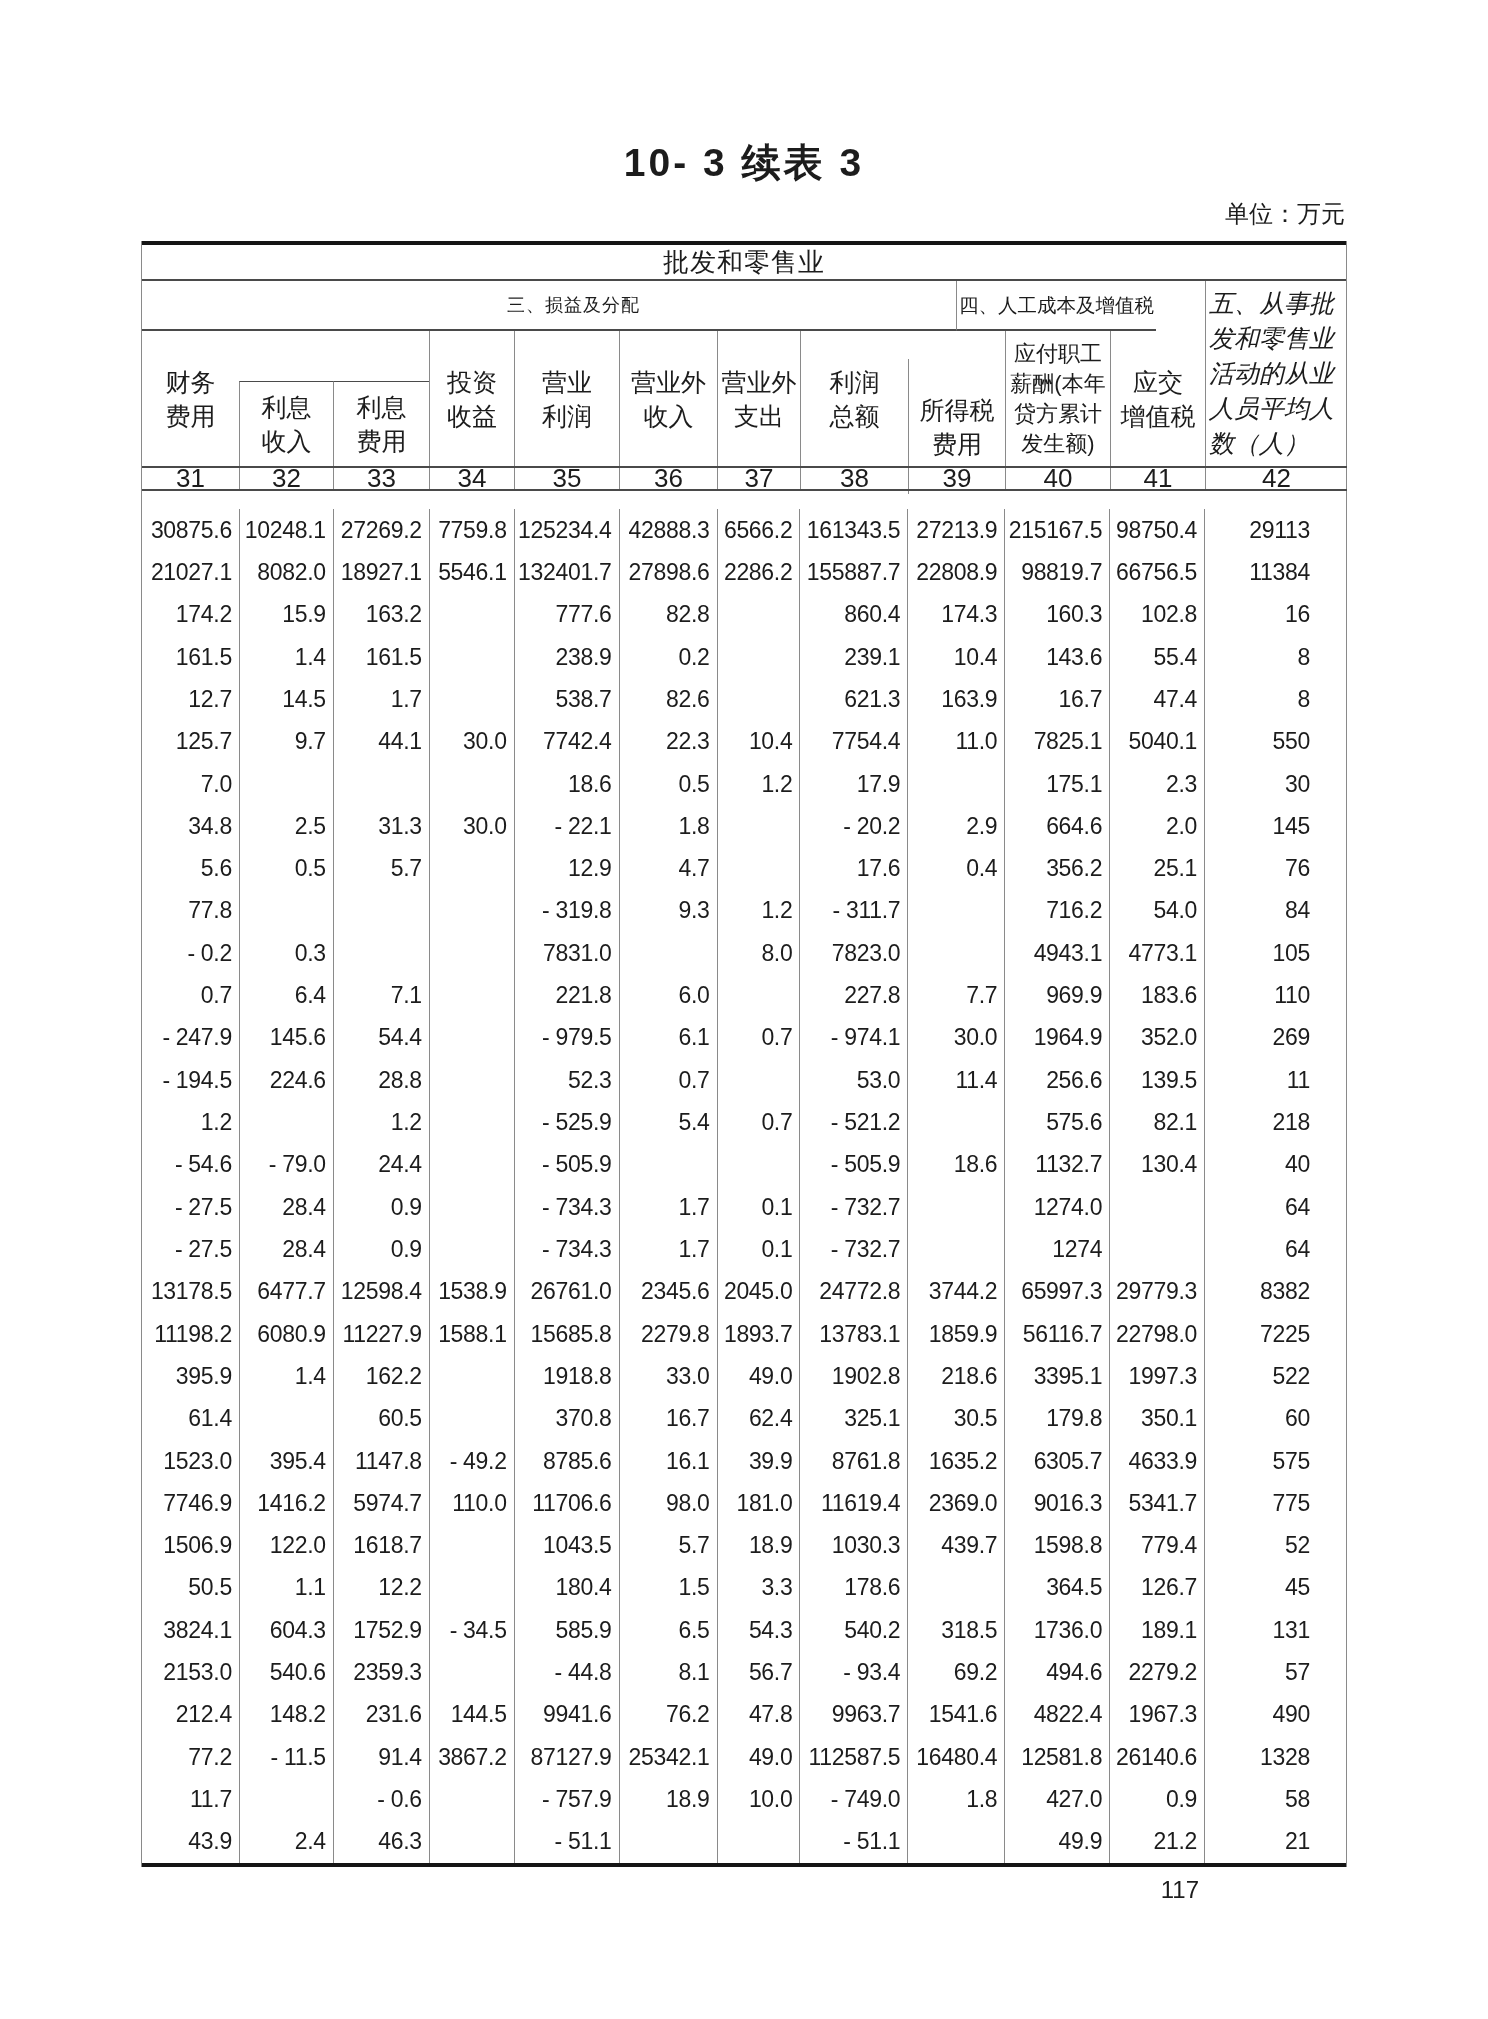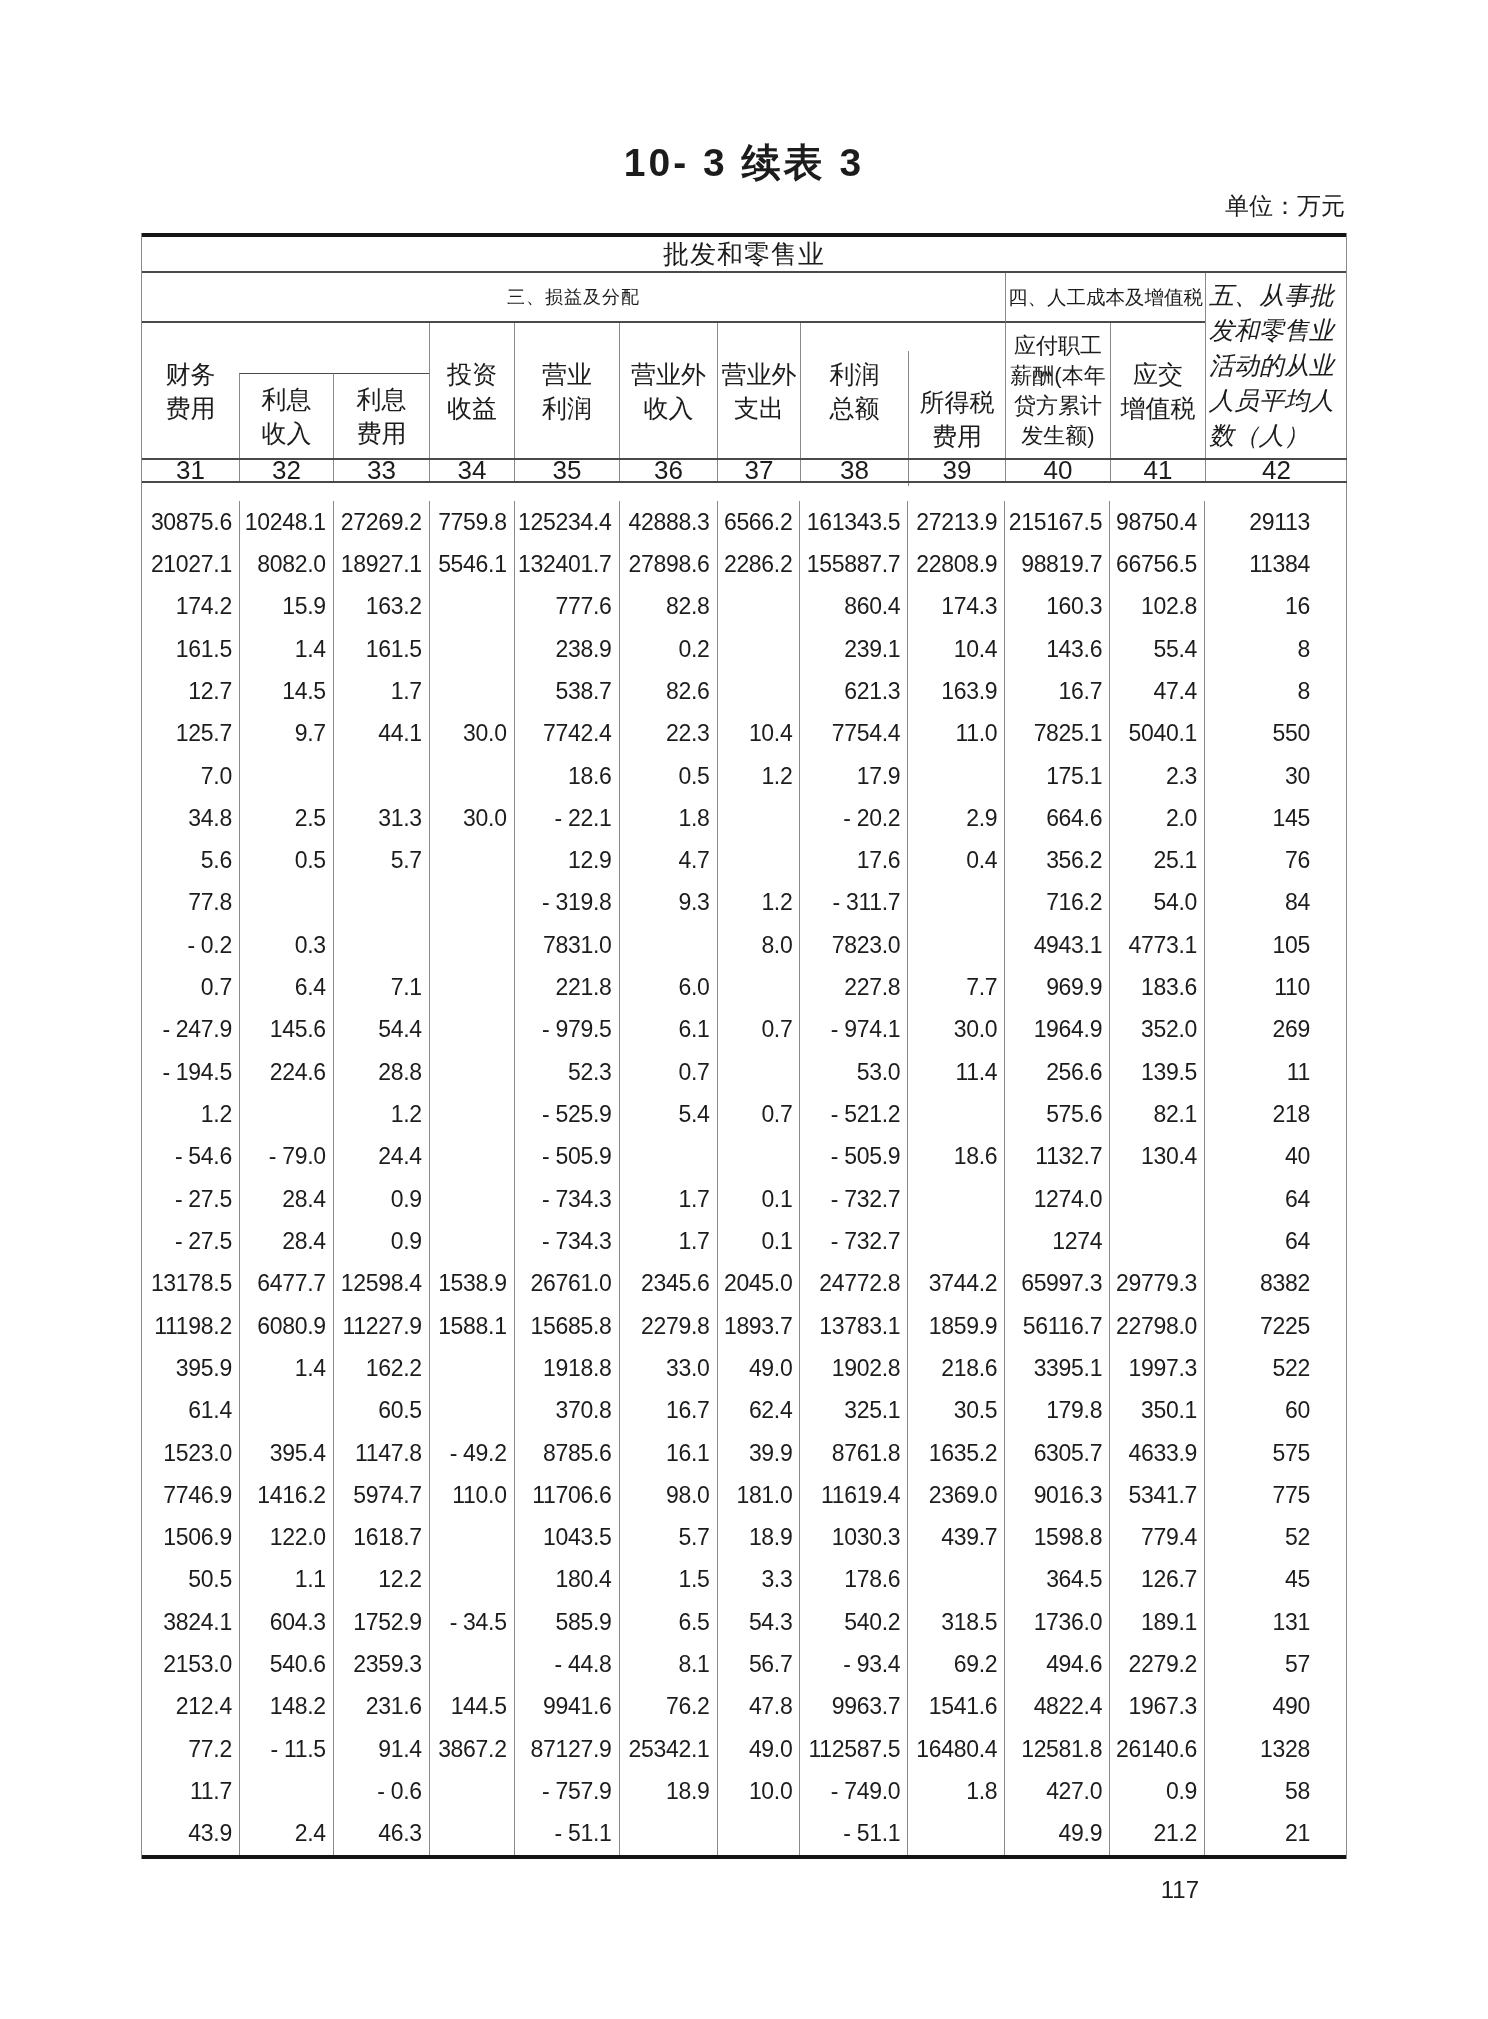--- a/index.html
+++ b/index.html
@@ -9,40 +9,40 @@
     font-family:"Liberation Sans","DejaVu Sans",sans-serif;
     color:#1c1c1c;
   }
   .sheet { position:relative; width:1488px; height:2019px; background:#fff; overflow:hidden; }
   .content { position:absolute; left:141px; top:0; width:1206px; }
 
   .title {
     margin-top:136px; text-align:center;
     font-size:39px; font-weight:bold; letter-spacing:3px;
   }
-  .unit { text-align:right; font-size:24px; padding-right:2px; }
+  .unit { margin-top:8px; text-align:right; font-size:24px; padding-right:2px; }
 
   .table {
     margin-top:11px;
     border-left:1.5px solid #8a8a8a; border-right:1.5px solid #8a8a8a;
   }
   .industry-row {
     height:40px; border-top:4px solid #151515; border-bottom:2px solid #4a4a4a;
     display:flex; align-items:center; justify-content:center;
     font-size:26px; letter-spacing:1px;
   }
 
   .header { position:relative; height:228px; }
   .hcell {
     position:absolute; display:flex; align-items:center; justify-content:center;
     text-align:center; white-space:pre-line; font-size:25px; line-height:34px;
   }
   .bl { border-left:1.5px solid #8a8a8a; }
   .sec-profit  { left:0;    top:0;  width:863px; height:50px; border-bottom:2px solid #4a4a4a; font-size:18px; letter-spacing:1px; }
-  .sec-labor   { left:863px;top:0;  width:200px; height:50px; border-bottom:2px solid #4a4a4a; font-size:19.5px; white-space:nowrap; }
+  .sec-labor   { left:814px;top:0;  width:200px; height:50px; border-bottom:2px solid #4a4a4a; font-size:19.5px; white-space:nowrap; }
   .sec-emp     { left:1063px;top:0; width:142px; height:185px; font-size:25px; line-height:35px; text-align:left; padding-left:3px; justify-content:flex-start;font-style:italic; }
   .h31 { left:0;    top:50px;  width:97px;  height:135px; }
   .h32 { left:97px; top:100px; width:94px;  height:85px; border-top:1.5px solid #4a4a4a; }
   .h33 { left:191px;top:100px; width:96px;  height:85px; border-top:1.5px solid #4a4a4a; }
   .h34 { left:287px;top:50px;  width:85px;  height:135px; }
   .h35 { left:372px;top:50px;  width:105px; height:135px; }
   .h36 { left:477px;top:50px;  width:98px;  height:135px; }
   .h37 { left:575px;top:50px;  width:83px;  height:135px; }
   .h38 { left:658px;top:50px;  width:108px; height:135px; }
   .h39 { left:766px;top:50px;  width:97px;  height:135px;margin-top:28px; }

